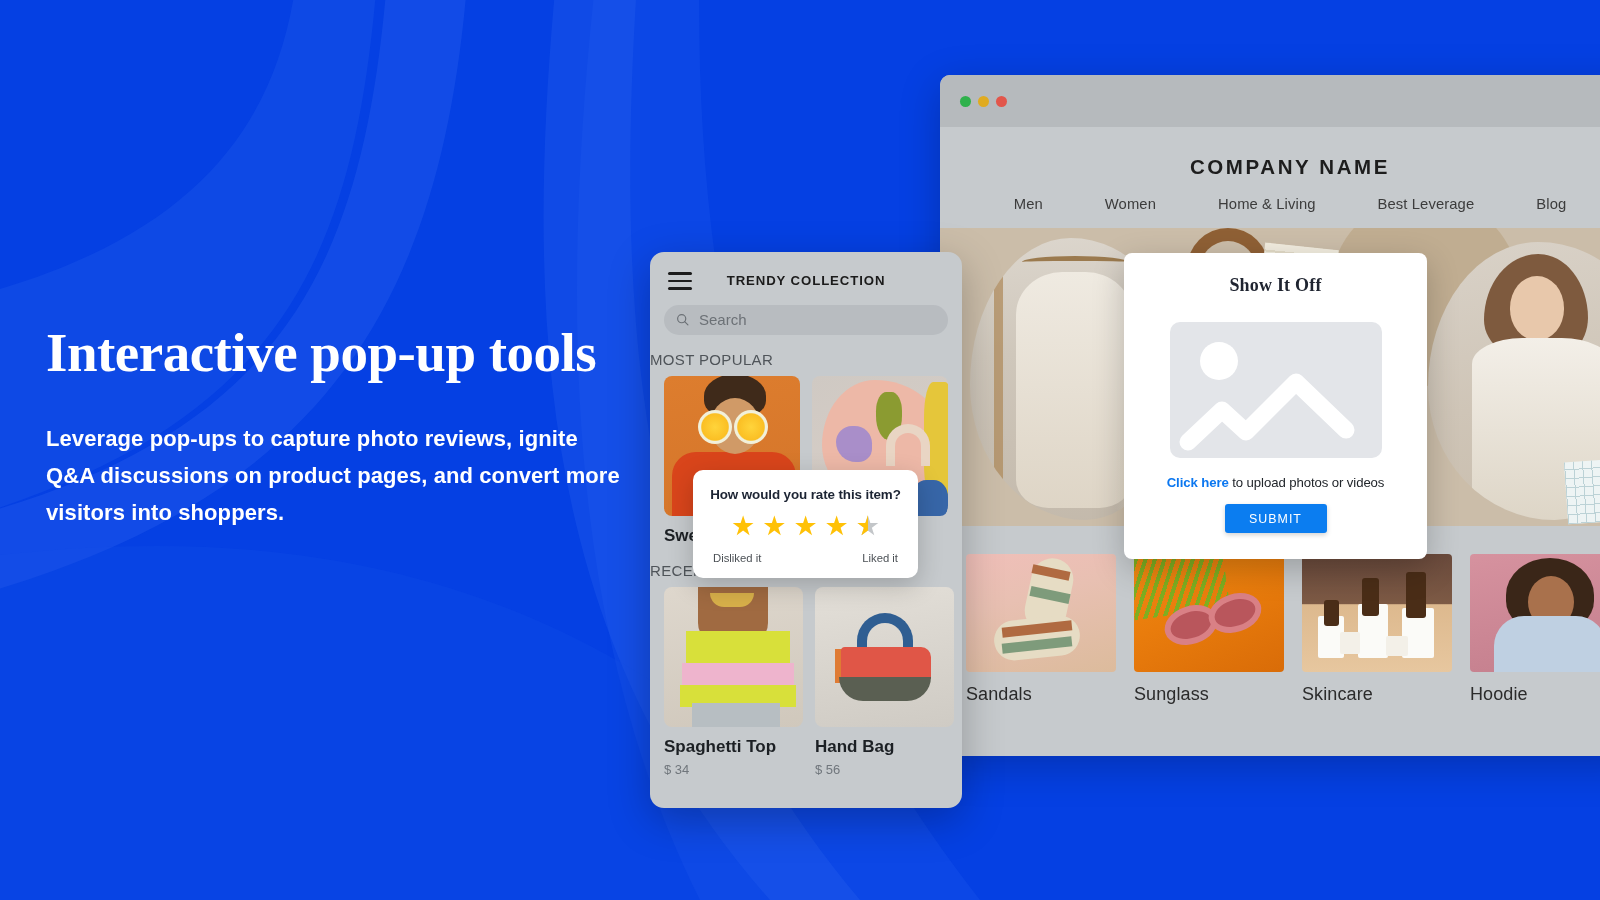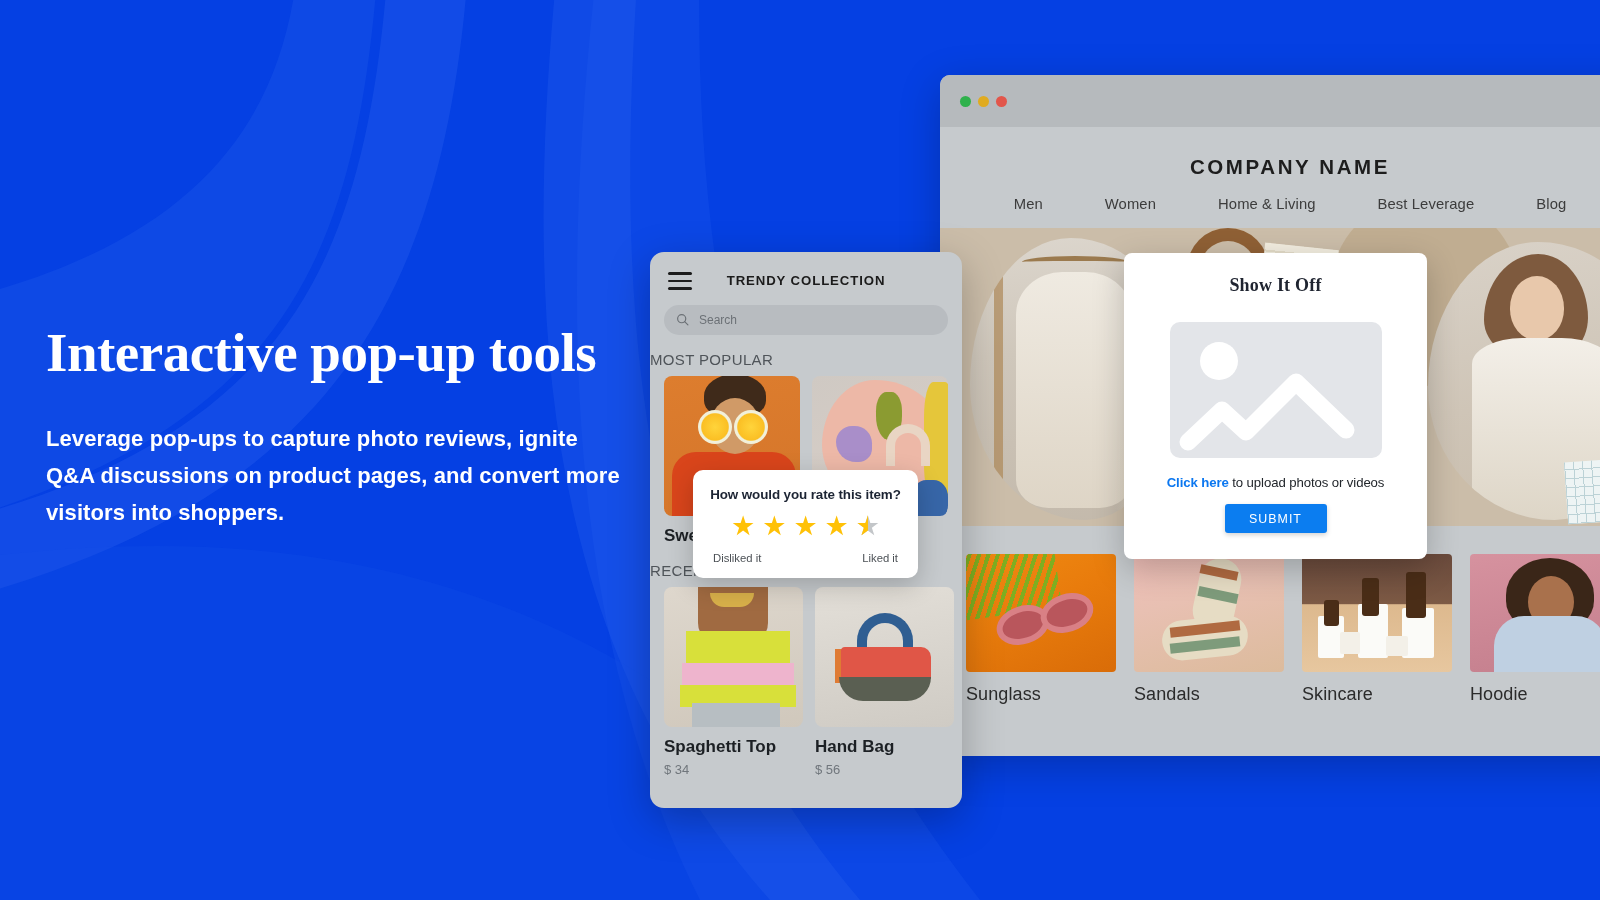--- a/index.html
+++ b/index.html
@@ -285,21 +285,21 @@
     margin: 15px 14px 0 14px;
     height: 30px;
     background: #b8bcc0;
     border-radius: 16px;
     display: flex;
     align-items: center;
     padding-left: 12px;
     gap: 10px;
   }
   #search-placeholder {
-    font-size: 12px;
+    font-size: 15px;
     color: #6c7176;
   }
   .phone-section-title {
     font-size: 15px;
     color: #4f5459;
     letter-spacing: .35px;
     margin: 16px 0 8px 0;
   }
   .phone-row {
     display: flex;
@@ -528,37 +528,37 @@
     <div class="blob" id="blob-model">
       <div class="hair"></div>
         <div class="face"></div>
         <div class="dressw"></div>
     </div>
     <div id="grid-deco"></div>
   </div>
 
   <div id="product-grid">
     <div class="product-card">
-      <div class="product-thumb th-sunglass">
-        <div class="frond"></div>
-          <div class="lens1"></div>
-          <div class="lens2"></div>
-      </div>
-      <div class="product-name">Sunglass</div>
-    </div>
-    <div class="product-card">
       <div class="product-thumb th-sandals">
         <div class="sole1"></div>
           <div class="strapA"></div>
           <div class="strapB"></div>
         <div class="sole2"></div>
           <div class="strapC"></div>
           <div class="strapD"></div>
       </div>
       <div class="product-name">Sandals</div>
+    </div>
+    <div class="product-card">
+      <div class="product-thumb th-sunglass">
+        <div class="frond"></div>
+          <div class="lens1"></div>
+          <div class="lens2"></div>
+      </div>
+      <div class="product-name">Sunglass</div>
     </div>
     <div class="product-card">
       <div class="product-thumb th-skincare">
         <div class="pod" style="left:16px;top:62px;width:26px;height:42px;"></div>
         <div class="pod" style="left:56px;top:50px;width:30px;height:54px;"></div>
         <div class="pod" style="left:100px;top:54px;width:32px;height:50px;"></div>
         <div class="b" style="left:22px;top:46px;width:15px;height:26px;"></div>
         <div class="b" style="left:60px;top:24px;width:17px;height:38px;"></div>
         <div class="b" style="left:104px;top:18px;width:20px;height:46px;"></div>
         <div class="bl" style="left:38px;top:78px;width:20px;height:22px;"></div>

